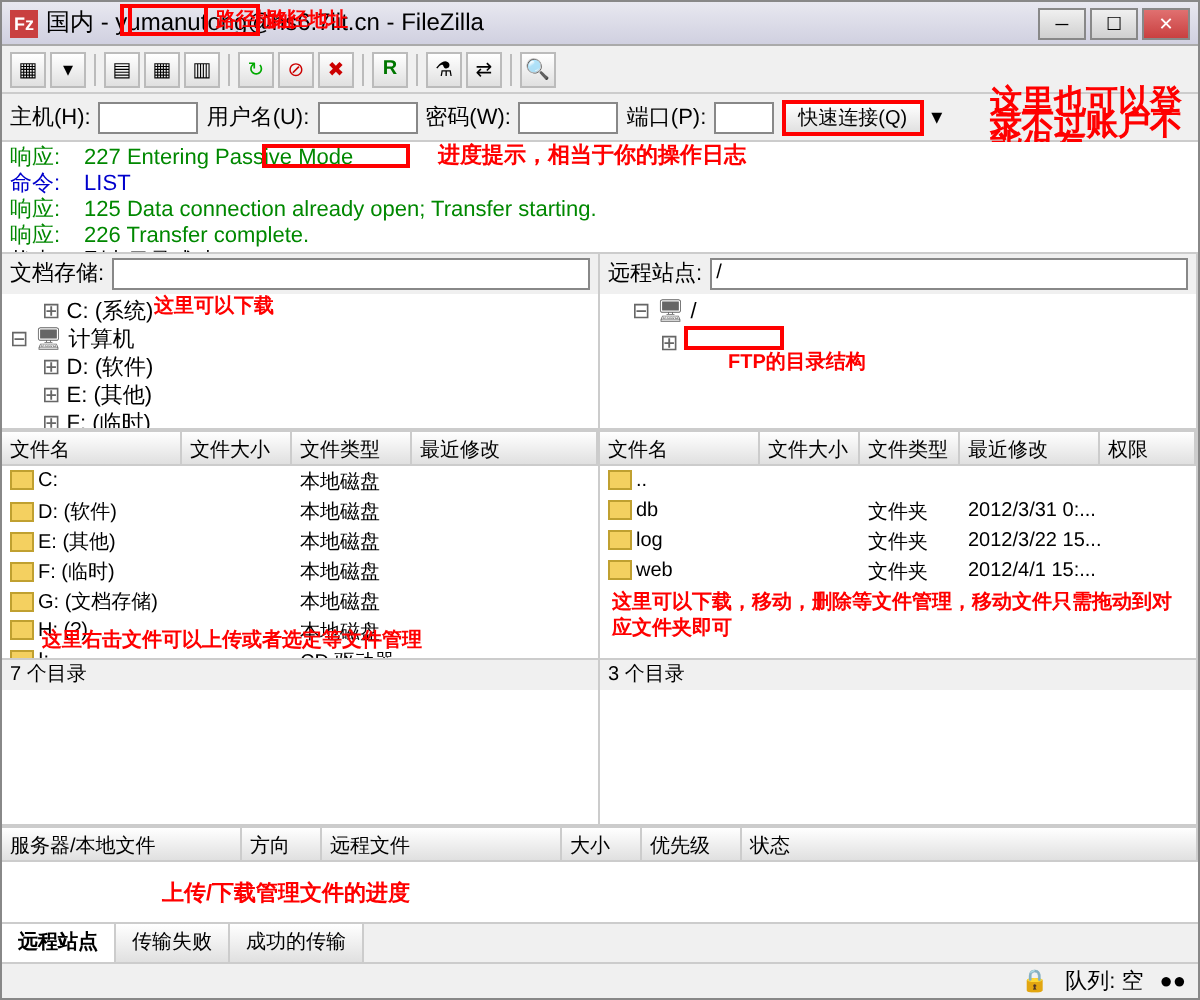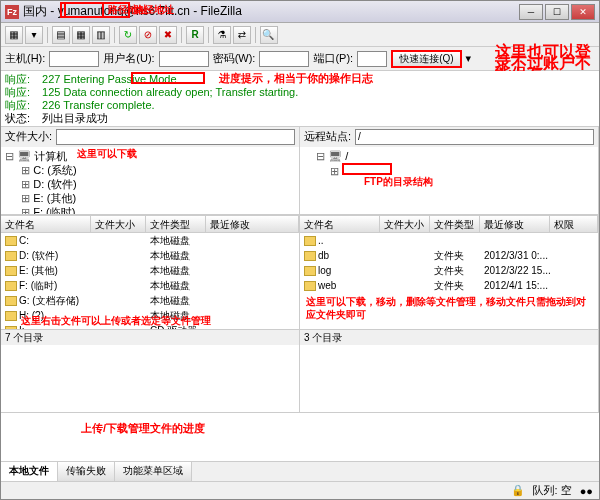--- a/index.html
+++ b/index.html
@@ -94,41 +94,42 @@
     <label>端口(P):</label>
     <input style="width: 30px;">
     <button class="connbtn" style="border:2px solid red">快速连接(Q)</button>
     <span>▾</span>
     <span class="redtext" style="right:4px;top:-1px;width:100px;font-size:16px;line-height:11px">这里也可以登录不过账户不能保存</span>
   </div>
 
   <div class="log">
     <div id="loglines">
         <div class="line lg"><span style="display:inline-block;width:34px">响应:</span> 227 Entering Passive Mode</div>
+        <div class="line lb"><span style="display:inline-block;width:34px">命令:</span> LIST</div>
         <div class="line lg"><span style="display:inline-block;width:34px">响应:</span> 125 Data connection already open; Transfer starting.</div>
         <div class="line lg"><span style="display:inline-block;width:34px">响应:</span> 226 Transfer complete.</div>
         <div class="line lk"><span style="display:inline-block;width:34px">状态:</span> 列出目录成功</div>
       </div>
     <div class="redbox" style="left:130px;top:1px;width:74px;height:12px"></div>
     <span class="redtext" style="left:218px;top:1px">进度提示，相当于你的操作日志</span>
   </div>
 
   <div class="panes">
     <div class="row" style="height:88px">
       <div class="pane">
         <div class="pathbar">
-          <label>文件大小:</label>
+          <label>文档存储:</label>
           <input style="">
           <div class="redbox" style="left:60px;top:2px;width:70px;height:16px"></div>
           <span class="redtext" style="left:134px;top:3px;font-size:10px">路径地址</span>
         </div>
         <div class="tree">
           <div id="ltree">
+              <div class="node" style="padding-left: 18px;">C: (系统)</div>
               <div class="node root" style="padding-left: 2px;">计算机</div>
-              <div class="node" style="padding-left: 18px;">C: (系统)</div>
               <div class="node" style="padding-left: 18px;">D: (软件)</div>
               <div class="node" style="padding-left: 18px;">E: (其他)</div>
               <div class="node" style="padding-left: 18px;">F: (临时)</div>
             </div>
           <span class="redtext" style="left:76px;top:0px;font-size:10px">这里可以下载</span>
         </div>
       </div>
       <div class="pane">
         <div class="pathbar">
           <label>远程站点:</label>
@@ -231,29 +232,37 @@
                 <div class="fcol" style="width:70px">2012/4/1 15:...</div>
               </div>
             </div>
           <span class="redtext" style="left:6px;top:62px;width:280px;font-size:10px;line-height:13px">这里可以下载，移动，删除等文件管理，移动文件只需拖动到对应文件夹即可</span>
         </div>
         <div class="status">3 个目录</div>
       </div>
     </div>
 
     <div class="queue">
+      <div class="fheader">
+        <div class="fcol" style="width:120px">服务器/本地文件</div>
+        <div class="fcol" style="width:40px">方向</div>
+        <div class="fcol" style="width:120px">远程文件</div>
+        <div class="fcol" style="width:40px">大小</div>
+        <div class="fcol" style="width:50px">优先级</div>
+        <div class="fcol" style="flex:1">状态</div>
+      </div>
       <div style="flex:1;background:#fff;position:relative">
         <span class="redtext" style="left:80px;top:8px">上传/下载管理文件的进度</span>
       </div>
     </div>
 
     <div class="tabs">
-      <div class="tab active">本地文件</div>
+      <div class="tab active">远程站点</div>
       <div class="tab">传输失败</div>
-      <div class="tab">功能菜单区域</div>
+      <div class="tab">成功的传输</div>
     </div>
   </div>
 
   <div class="bottombar">
     <span>🔒</span>
     <span>队列: 空</span>
     <span>●●</span>
   </div>
 </div>
 

